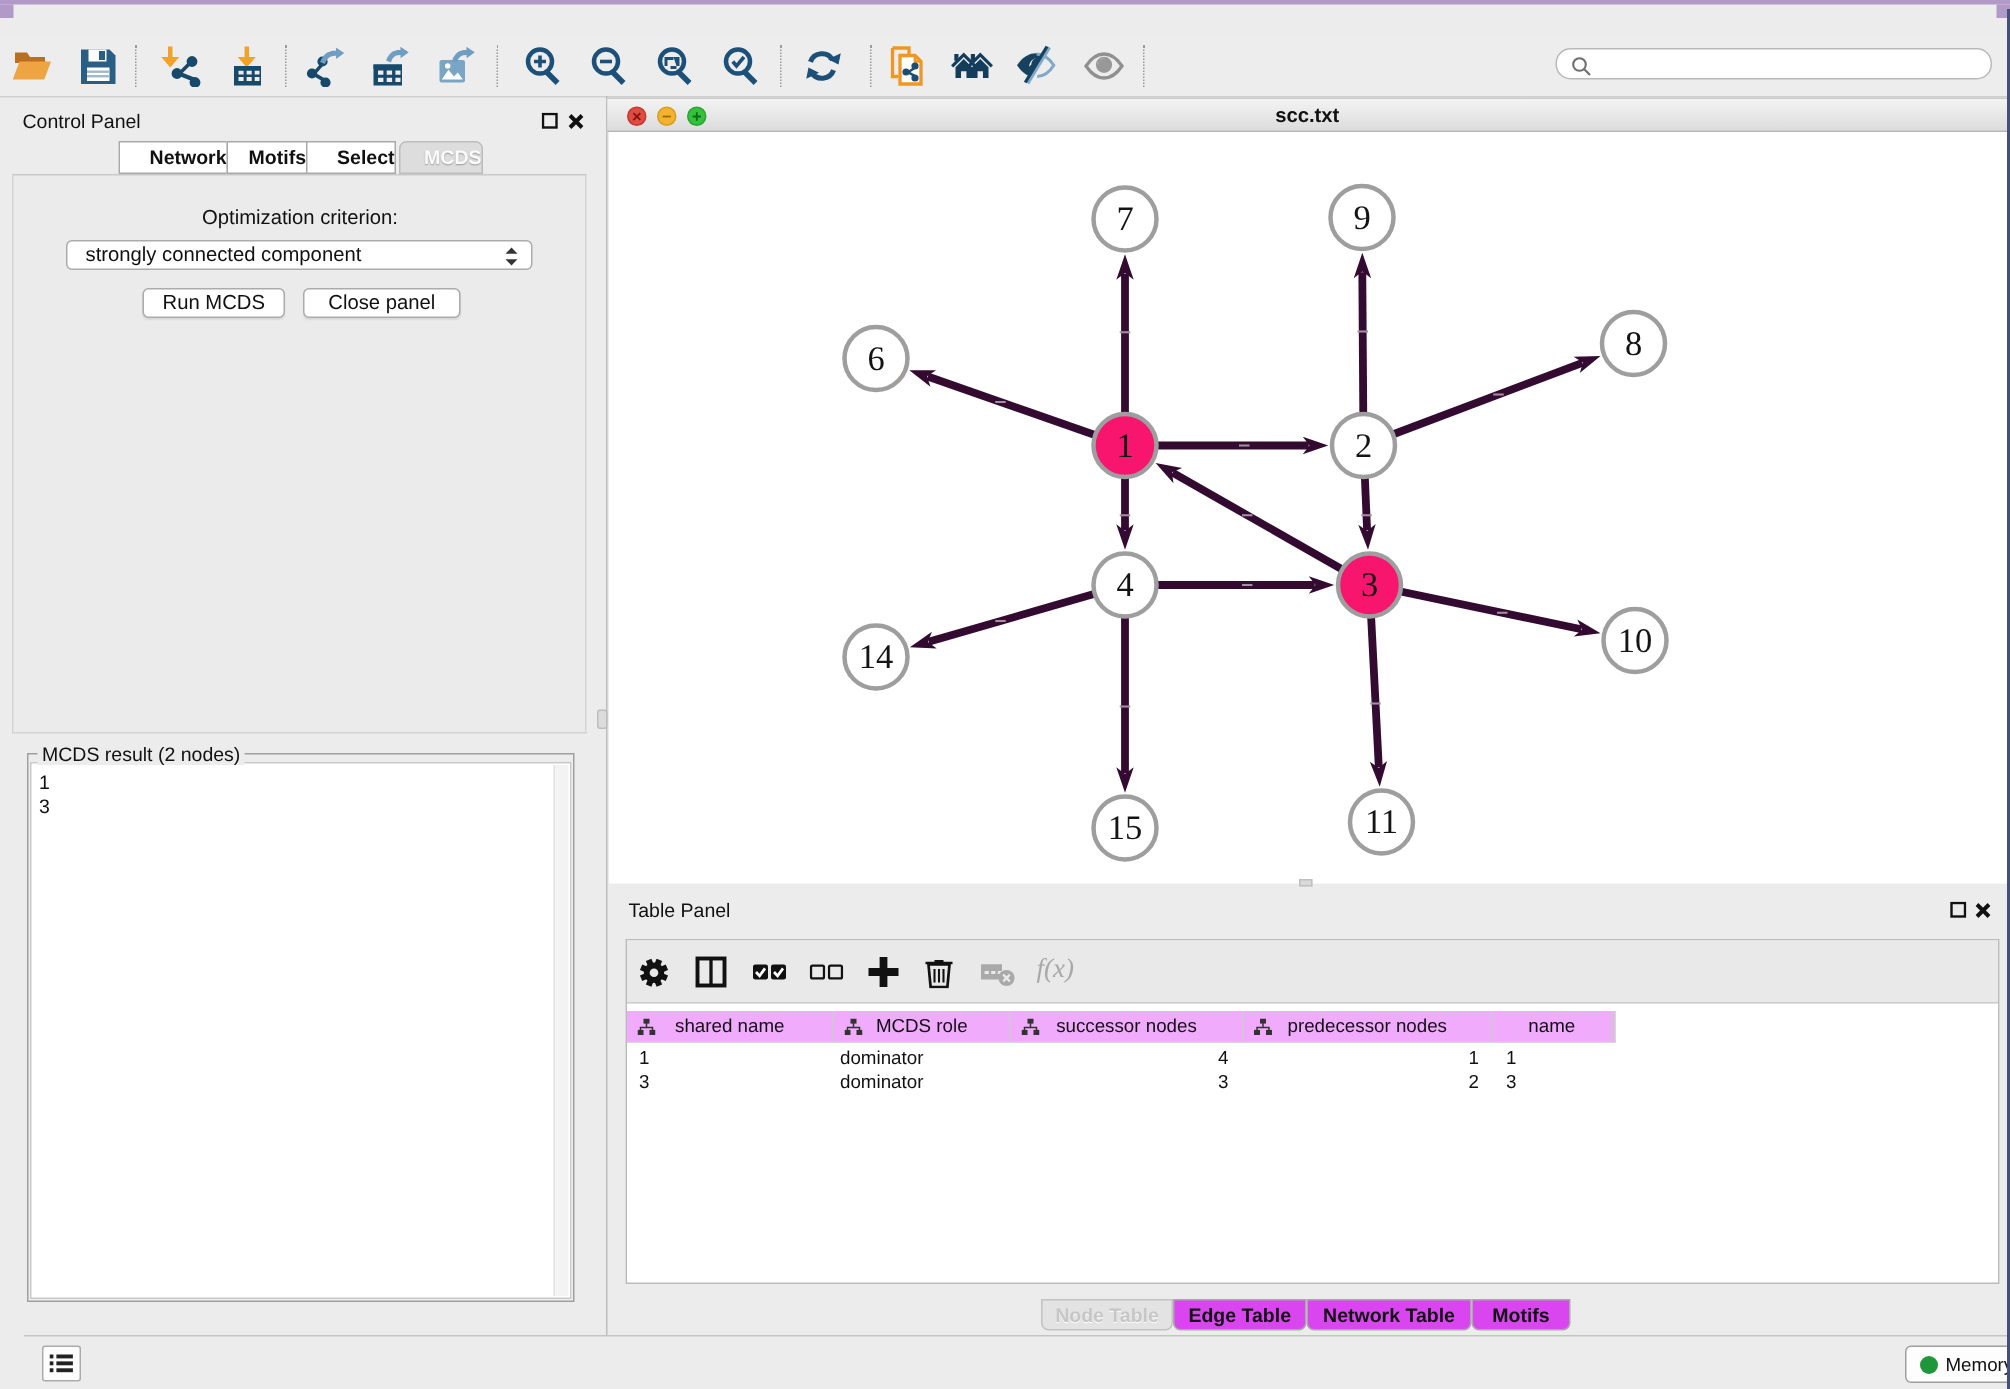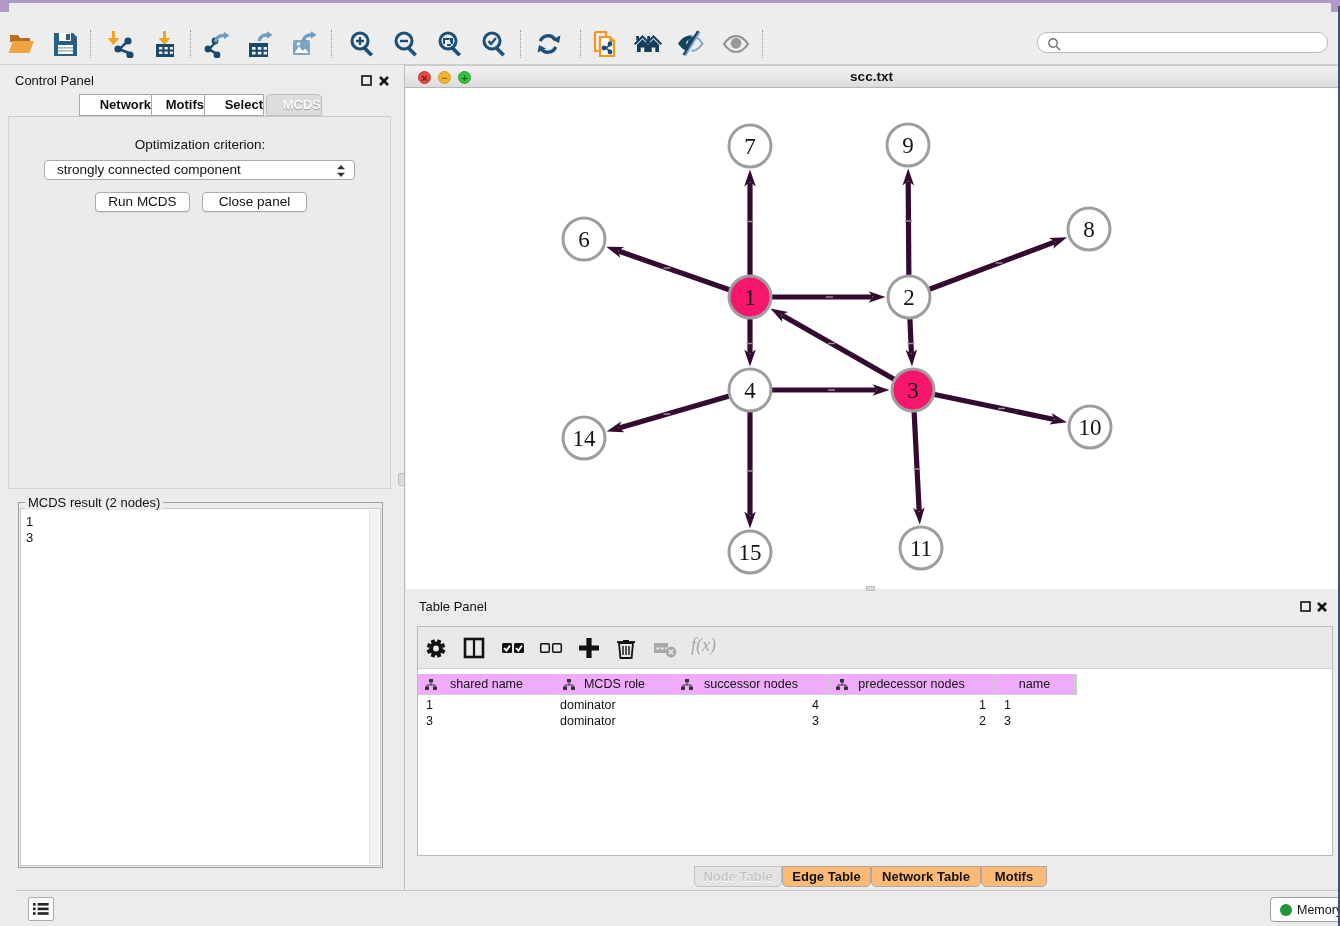--- a/index.html
+++ b/index.html
@@ -39,21 +39,21 @@
 #canvas{position:absolute;left:406px;top:88px;width:933px;height:501px;background:#fff}
 #hgrip{position:absolute;left:866px;top:586px;width:9px;height:5px;background:#d9d9d9;border:1px solid #c0c0c0}
 
 #tptitle{position:absolute;left:419px;top:599px;font-size:13px;color:#111}
 #tbox{position:absolute;left:417px;top:626px;width:916px;height:230px;background:#fff;border:1px solid #bbb}
 #tbar{position:absolute;left:0;top:0;width:100%;height:42px;background:#e9e9e9;border-bottom:1px solid #ccc}
 #thead{position:absolute;left:0;top:47px;width:659px;height:21px;background:#f0abfc;border-right:1px solid #ccc;border-bottom:1px solid #ccc}
 .hc{position:absolute;top:0;height:21px;border-right:1px solid #ccc;font-size:12.5px;color:#111;text-align:center;line-height:21px}
 .row{position:absolute;font-size:12.5px;color:#111;height:16px;line-height:16px}
 
-.btab{position:absolute;top:866px;height:21px;background:#fdba74;border:1px solid #a9a9a9;border-radius:0 0 5px 5px;font-size:13px;font-weight:700;color:#111;text-align:center;line-height:19px}
+.btab{position:absolute;top:866px;height:21px;background:#d946ef;border:1px solid #a9a9a9;border-radius:0 0 5px 5px;font-size:13px;font-weight:700;color:#111;text-align:center;line-height:19px}
 
 #sbar{position:absolute;left:16px;top:890px;width:100%;height:33px;background:#ececec;border-top:1px solid #c4c4c4}
 #listbtn{position:absolute;left:12px;top:6px;width:26px;height:24px;background:#fdfdfd;border:1px solid #ababab;border-radius:2px}
 #membtn{position:absolute;left:1254px;top:6px;width:75px;height:25px;background:#fdfdfd;border:1px solid #9f9f9f;border-radius:4px;font-size:12.5px;color:#111}
 #redge{position:absolute;right:0;top:6px;width:2px;height:920px;background:#44507c;z-index:7}
 </style></head>
 <body>
 <div id="app">
 <div id="purple"></div>
     <div class="corn" style="left:0"></div>

